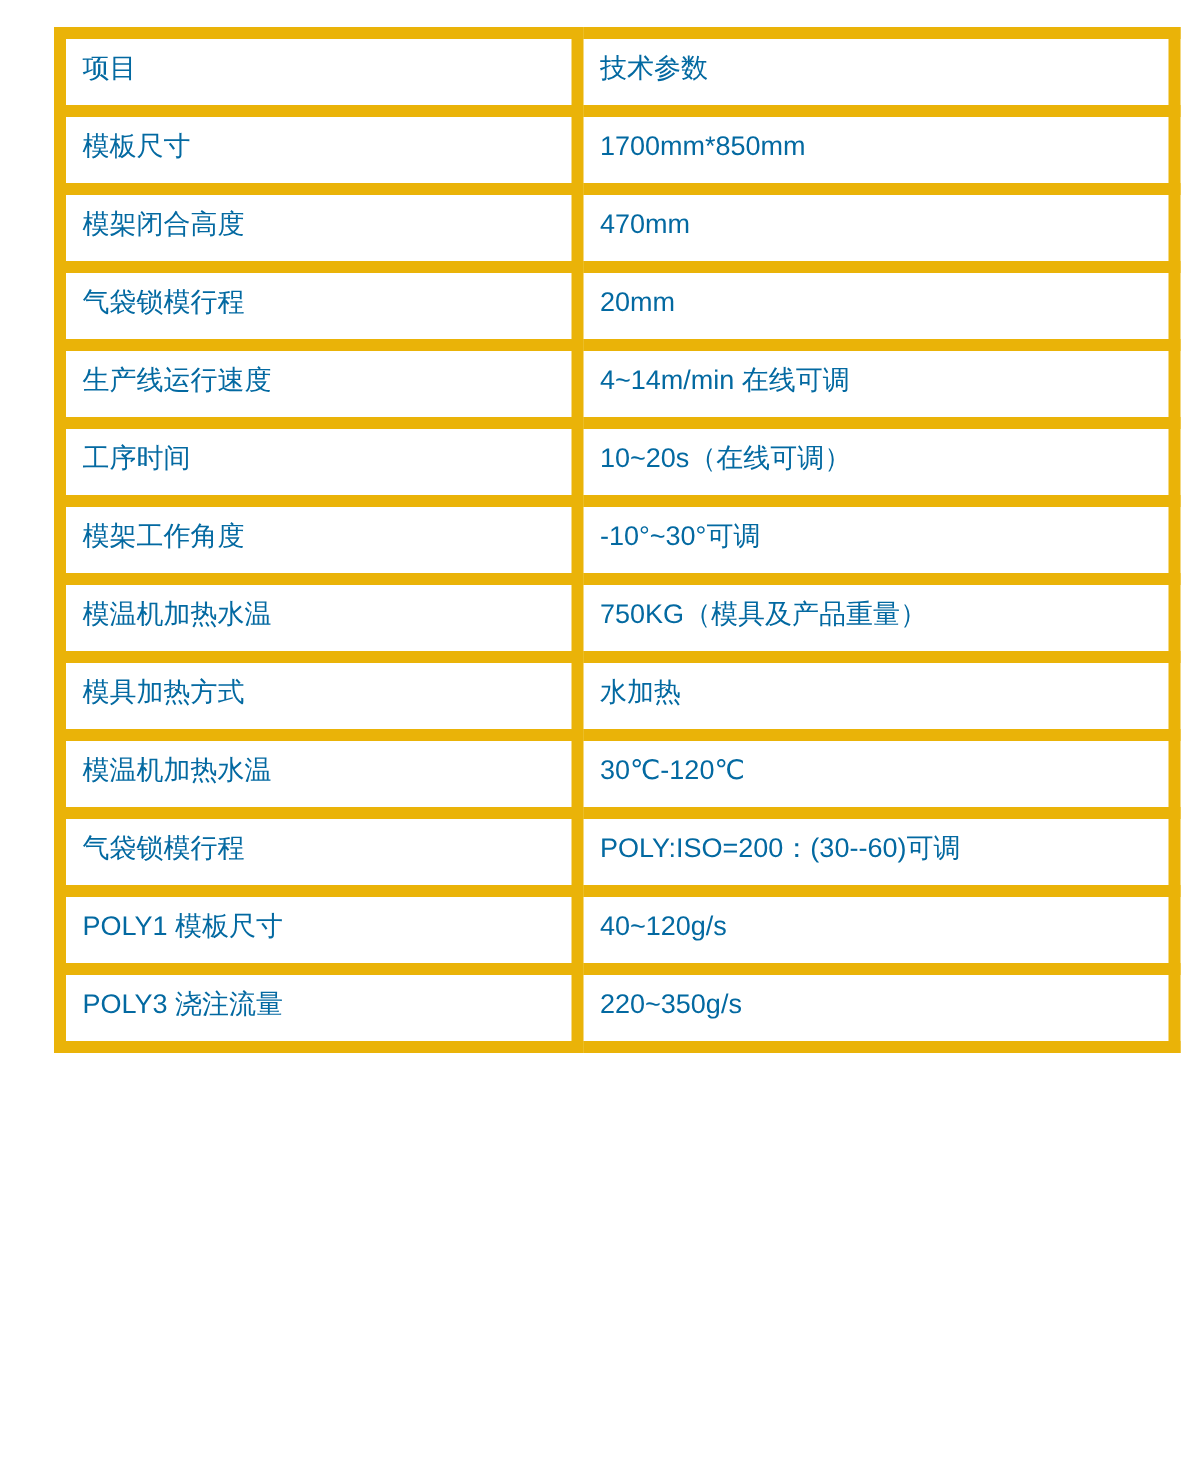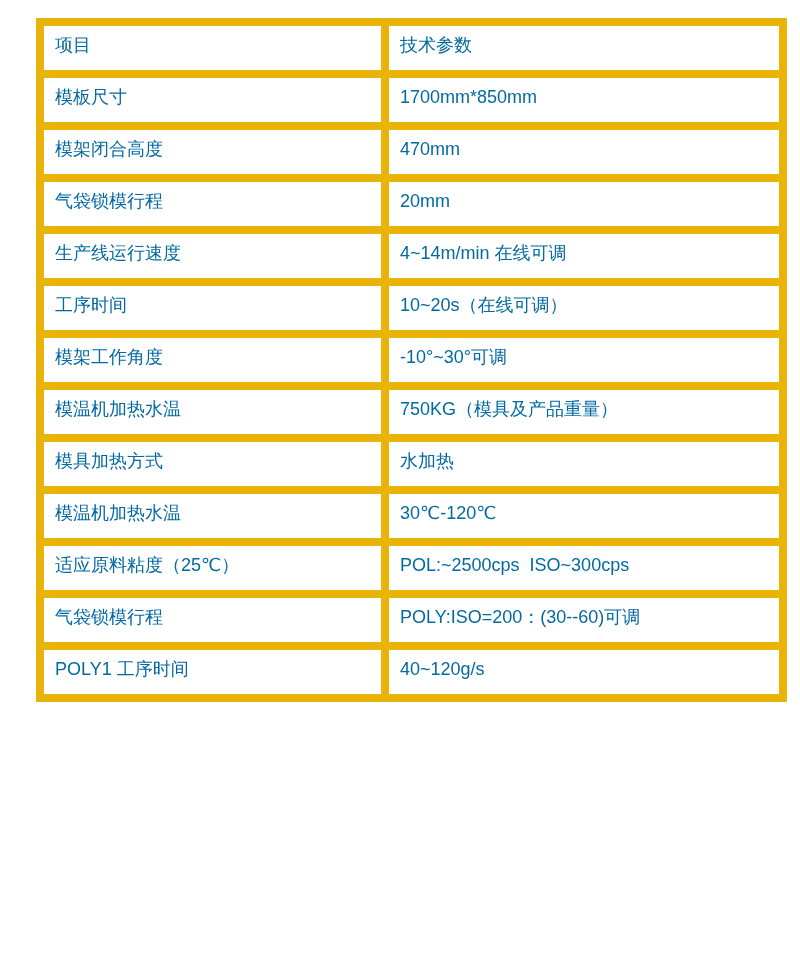--- a/index.html
+++ b/index.html
@@ -79,26 +79,26 @@
         </tr>
         <tr>
           <td class="col-item">模具加热方式</td>
           <td class="col-value">水加热</td>
         </tr>
         <tr>
           <td class="col-item">模温机加热水温</td>
           <td class="col-value">30℃-120℃</td>
         </tr>
         <tr>
-          <td class="col-item">适应原料粘度（25℃）</td>
-          <td class="col-value">POL:~2500cps  ISO~300cps</td>
-        </tr>
-        <tr>
           <td class="col-item">气袋锁模行程</td>
           <td class="col-value">POLY:ISO=200：(30--60)可调</td>
         </tr>
         <tr>
-          <td class="col-item">POLY1 工序时间</td>
+          <td class="col-item">POLY1 模板尺寸</td>
           <td class="col-value">40~120g/s</td>
+        </tr>
+        <tr>
+          <td class="col-item">POLY3 浇注流量</td>
+          <td class="col-value">220~350g/s</td>
         </tr>
       </tbody>
   </table>
 </div>
 
 </body></html>

